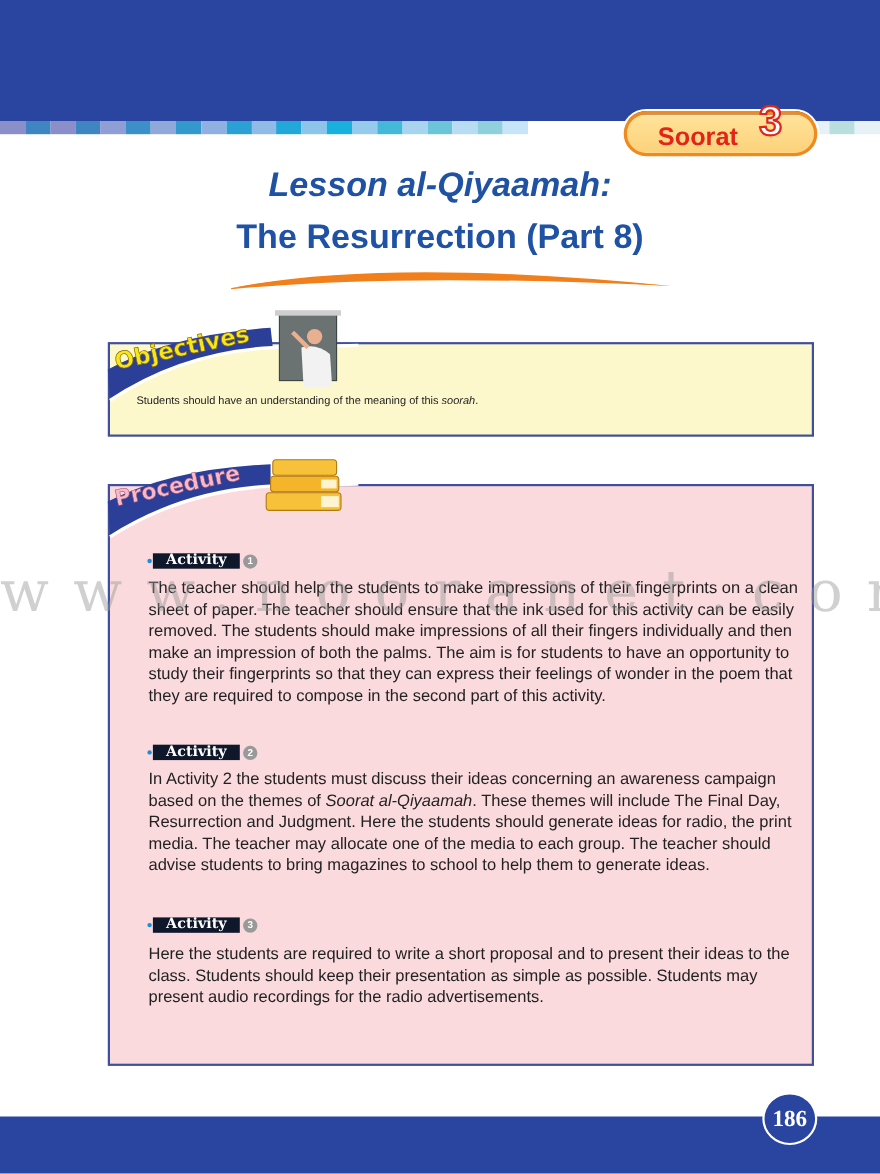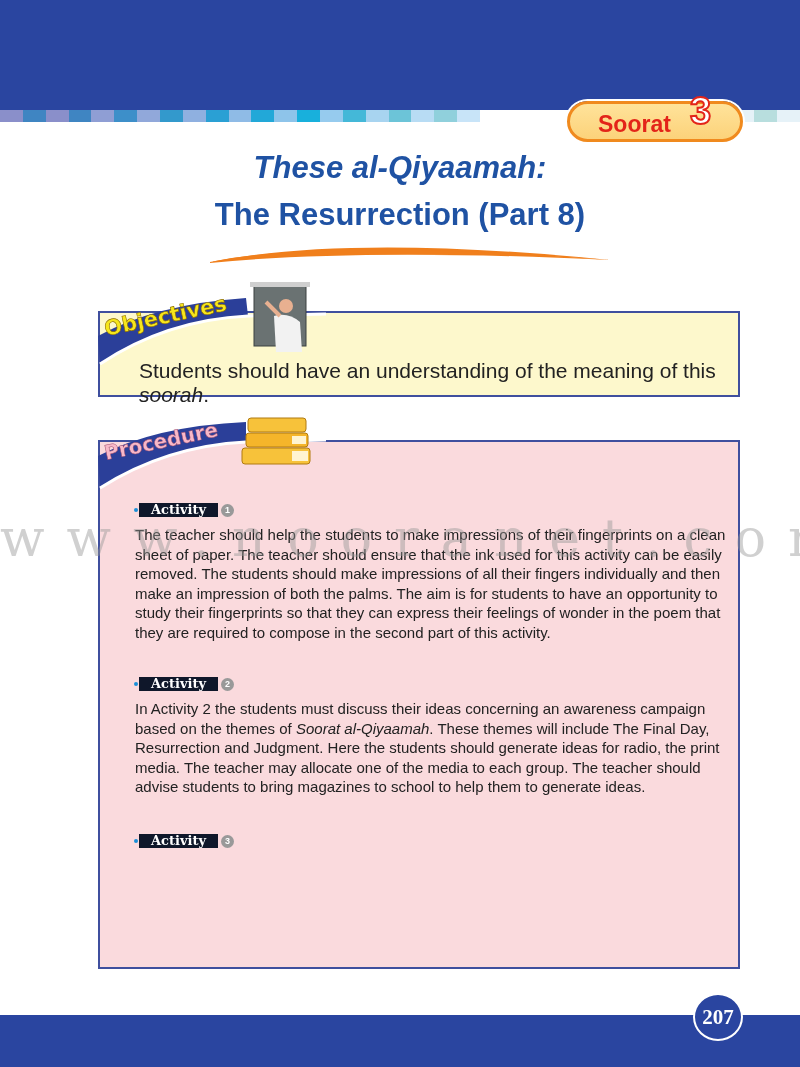--- a/index.html
+++ b/index.html
@@ -11,21 +11,21 @@
   .lesson-label { position:absolute; left:28px; top:7px; font-size:23px; font-weight:bold; color:#e32419; }
   .lesson-number { position:absolute; left:120px; top:-14px; font-size:38px; font-weight:bold; color:#ffffff; -webkit-text-stroke:2px #e32419; font-family:"Liberation Sans", sans-serif; }
   .title { position:absolute; left:0; width:800px; text-align:center; color:#1f52a3; font-weight:bold; font-size:31px; }
   .title1 { top:150px; font-style:italic; }
   .title2 { top:197px; }
   .swoosh { position:absolute; left:210px; top:232px; width:400px; height:32px; }
   .box { position:absolute; left:98px; width:642px; border:2px solid #3f4f9e; }
   .obj-box { top:311px; height:86px; background:#fdf8cc; }
   .proc-box { top:440px; height:529px; background:#fadadd; }
   .tab-banner { position:absolute; }
-  .obj-text { position:absolute; left:39px; top:46px; font-size:21px; color:#222; }
+  .obj-text { position:absolute; left:24px; top:46px; font-size:10px; color:#222; }
   .act-head { position:absolute; left:34px; display:flex; align-items:center; }
   .act-dot { width:4px; height:4px; border-radius:50%; background:#1a8fd8; margin-right:1px; }
   .act-badge { background:#0f172a; color:#fff; font-family:"DejaVu Serif", serif; font-weight:bold; font-size:13px; padding:0 12px; line-height:14px; }
   .act-num { width:13px; height:13px; border-radius:50%; background:#999; color:#fff; font-size:9px; font-weight:bold; text-align:center; line-height:13px; margin-left:3px; }
   .act-text { position:absolute; left:35px; width:600px; font-size:15px; line-height:19.6px; color:#222; }
   .watermark { position:absolute; left:0; top:508px; width:800px; font-family:"DejaVu Serif", serif; font-size:52px; color:rgba(150,150,150,0.45); letter-spacing:22px; white-space:nowrap; pointer-events:none; }
   .footer-band { position:absolute; left:0; top:1015px; width:800px; height:52px; background:#2a45a0; }
   .page-num { position:absolute; left:693px; top:993px; width:50px; height:48px; border-radius:50%; background:#2a45a0; border:2px solid #fff; color:#fff; font-family:"Liberation Serif", serif; font-weight:bold; font-size:21px; text-align:center; line-height:44px; }
 </style>
 </head>
@@ -68,21 +68,21 @@
     <span style="background: rgb(230, 242, 248);"></span>
     <span style="background: rgb(184, 222, 222);"></span>
     <span style="background: rgb(230, 242, 248);"></span>
   </div>
 
 <div class="lesson-pill">
   <span class="lesson-label">Soorat</span>
   <span class="lesson-number">3</span>
 </div>
 
-<div class="title title1">These al-Qiyaamah:</div>
+<div class="title title1">Lesson al-Qiyaamah:</div>
 <div class="title title2">The Resurrection (Part 8)</div>
 <svg class="swoosh" viewBox="0 0 400 32">
   <path d="M0 30 Q 140 2 400 28 Q 160 12 0 30 Z" fill="#f07f1c"></path>
   <path d="M0 30 Q 120 6 400 28 Q 150 16 0 31 Z" fill="#f07f1c"></path>
 </svg>
 
 <div class="box obj-box">
   <p class="obj-text"><span>Students should have an understanding of the meaning of this </span><i>soorah</i><span>.</span></p>
 </div>
 <svg class="tab-banner" style="left:96px; top:276px;" width="230" height="96" viewBox="0 0 230 96">
@@ -111,30 +111,31 @@
     <span class="act-badge">Activity</span>
     <span class="act-num">2</span>
   </div>
   <p class="act-text" style="top:257px;"><span>In Activity 2 the students must discuss their ideas concerning an awareness campaign based on the themes of </span><i>Soorat al-Qiyaamah</i><span>. These themes will include The Final Day, Resurrection and Judgment. Here the students should generate ideas for radio, the print media. The teacher may allocate one of the media to each group. The teacher should advise students to bring magazines to school to help them to generate ideas.</span></p>
 
   <div class="act-head" style="top:392px;">
     <span class="act-dot"></span>
     <span class="act-badge">Activity</span>
     <span class="act-num">3</span>
   </div>
+  <p class="act-text" style="top:416px;">Here the students are required to write a short proposal and to present their ideas to the class. Students should keep their presentation as simple as possible. Students may present audio recordings for the radio advertisements.</p>
 </div>
 <svg class="tab-banner" style="left:96px; top:408px;" width="230" height="90" viewBox="0 0 230 90">
   <path d="M2 48 Q 60 18 150 14 L 150 34 Q 70 38 4 80 Z" fill="#2b3f99"></path>
   <path d="M4 80 Q 70 38 150 34 L 230 32" stroke="#ffffff" stroke-width="3" fill="none"></path>
   <text x="10" y="52" transform="rotate(-12 10 52)" font-family="DejaVu Sans, sans-serif" font-weight="bold" font-size="20" fill="#f7b8c8" stroke="#a05070" stroke-width="0.5">Procedure</text>
   <g>
     <rect x="152" y="10" width="58" height="14" rx="3" fill="#f7c23a" stroke="#b07a10"></rect>
     <rect x="150" y="25" width="62" height="14" rx="3" fill="#f5b52a" stroke="#b07a10"></rect>
     <rect x="146" y="40" width="68" height="16" rx="3" fill="#f7c23a" stroke="#b07a10"></rect>
     <rect x="196" y="43" width="16" height="10" fill="#fff4d0"></rect>
     <rect x="196" y="28" width="14" height="8" fill="#fff4d0"></rect>
   </g>
 </svg>
 
 <div class="watermark">www.nooranet.com</div>
 
 <div class="footer-band"></div>
-<div class="page-num">207</div>
+<div class="page-num">186</div>
 
 </body></html>

